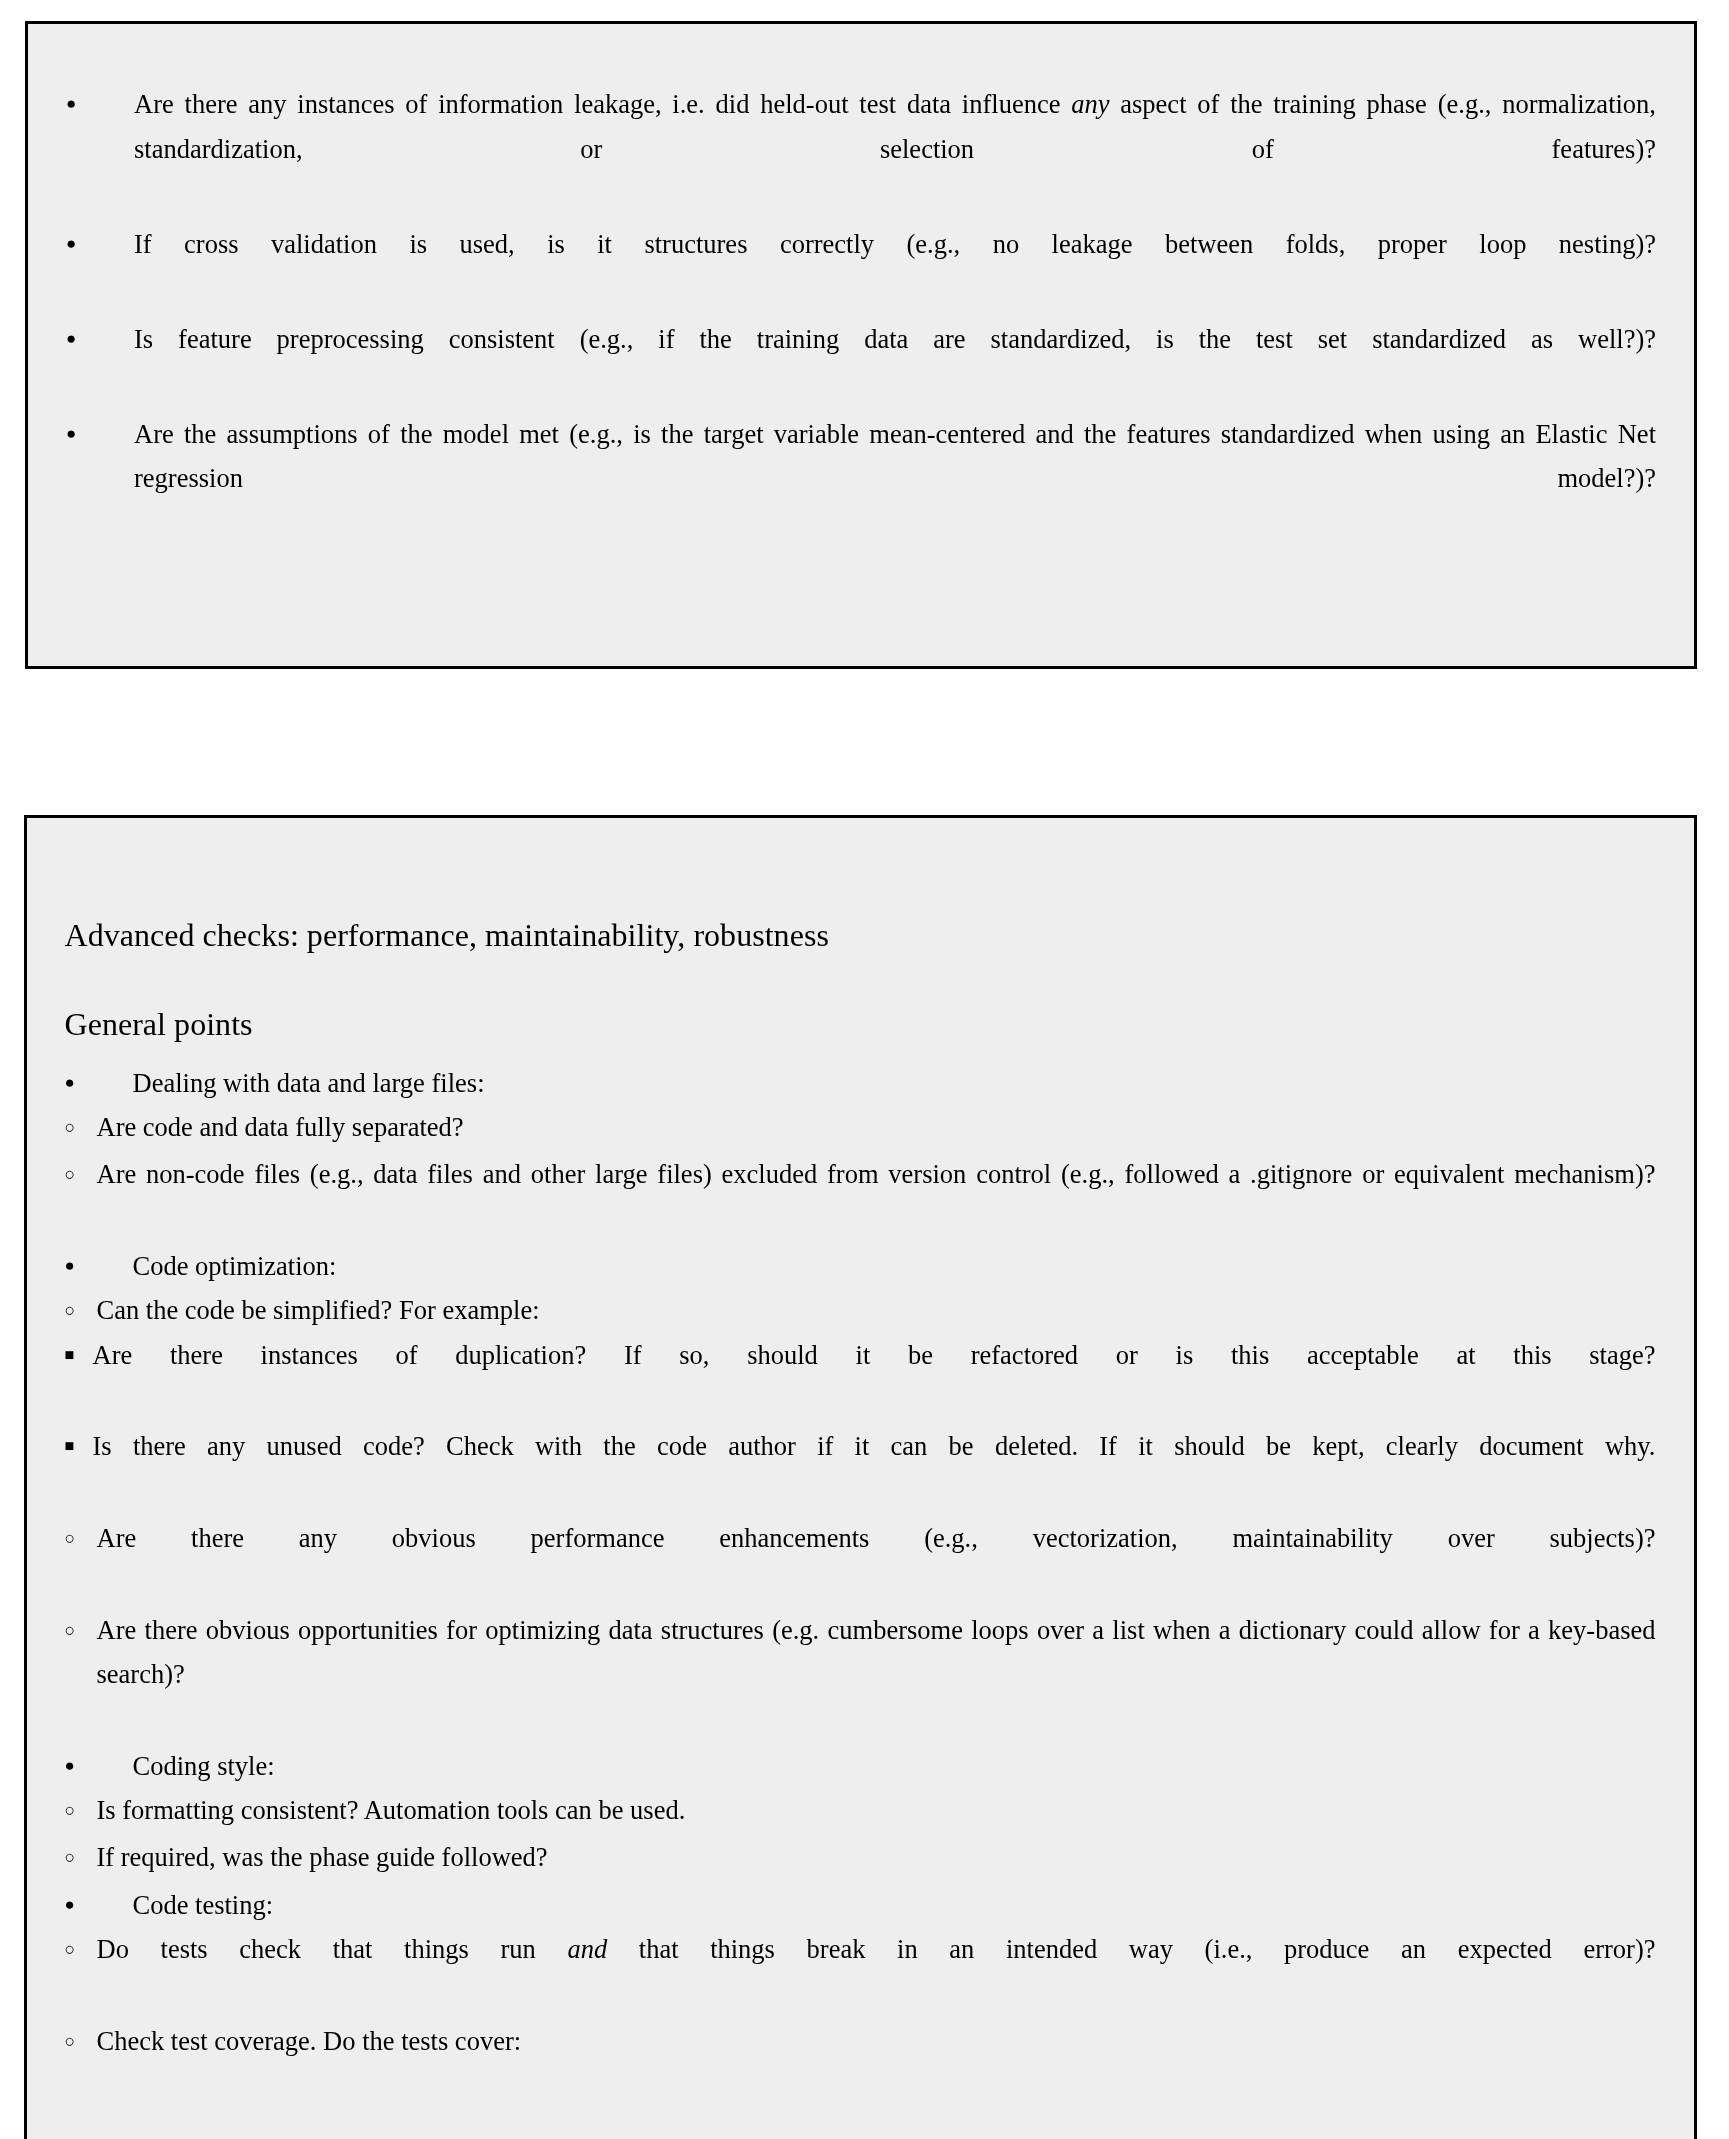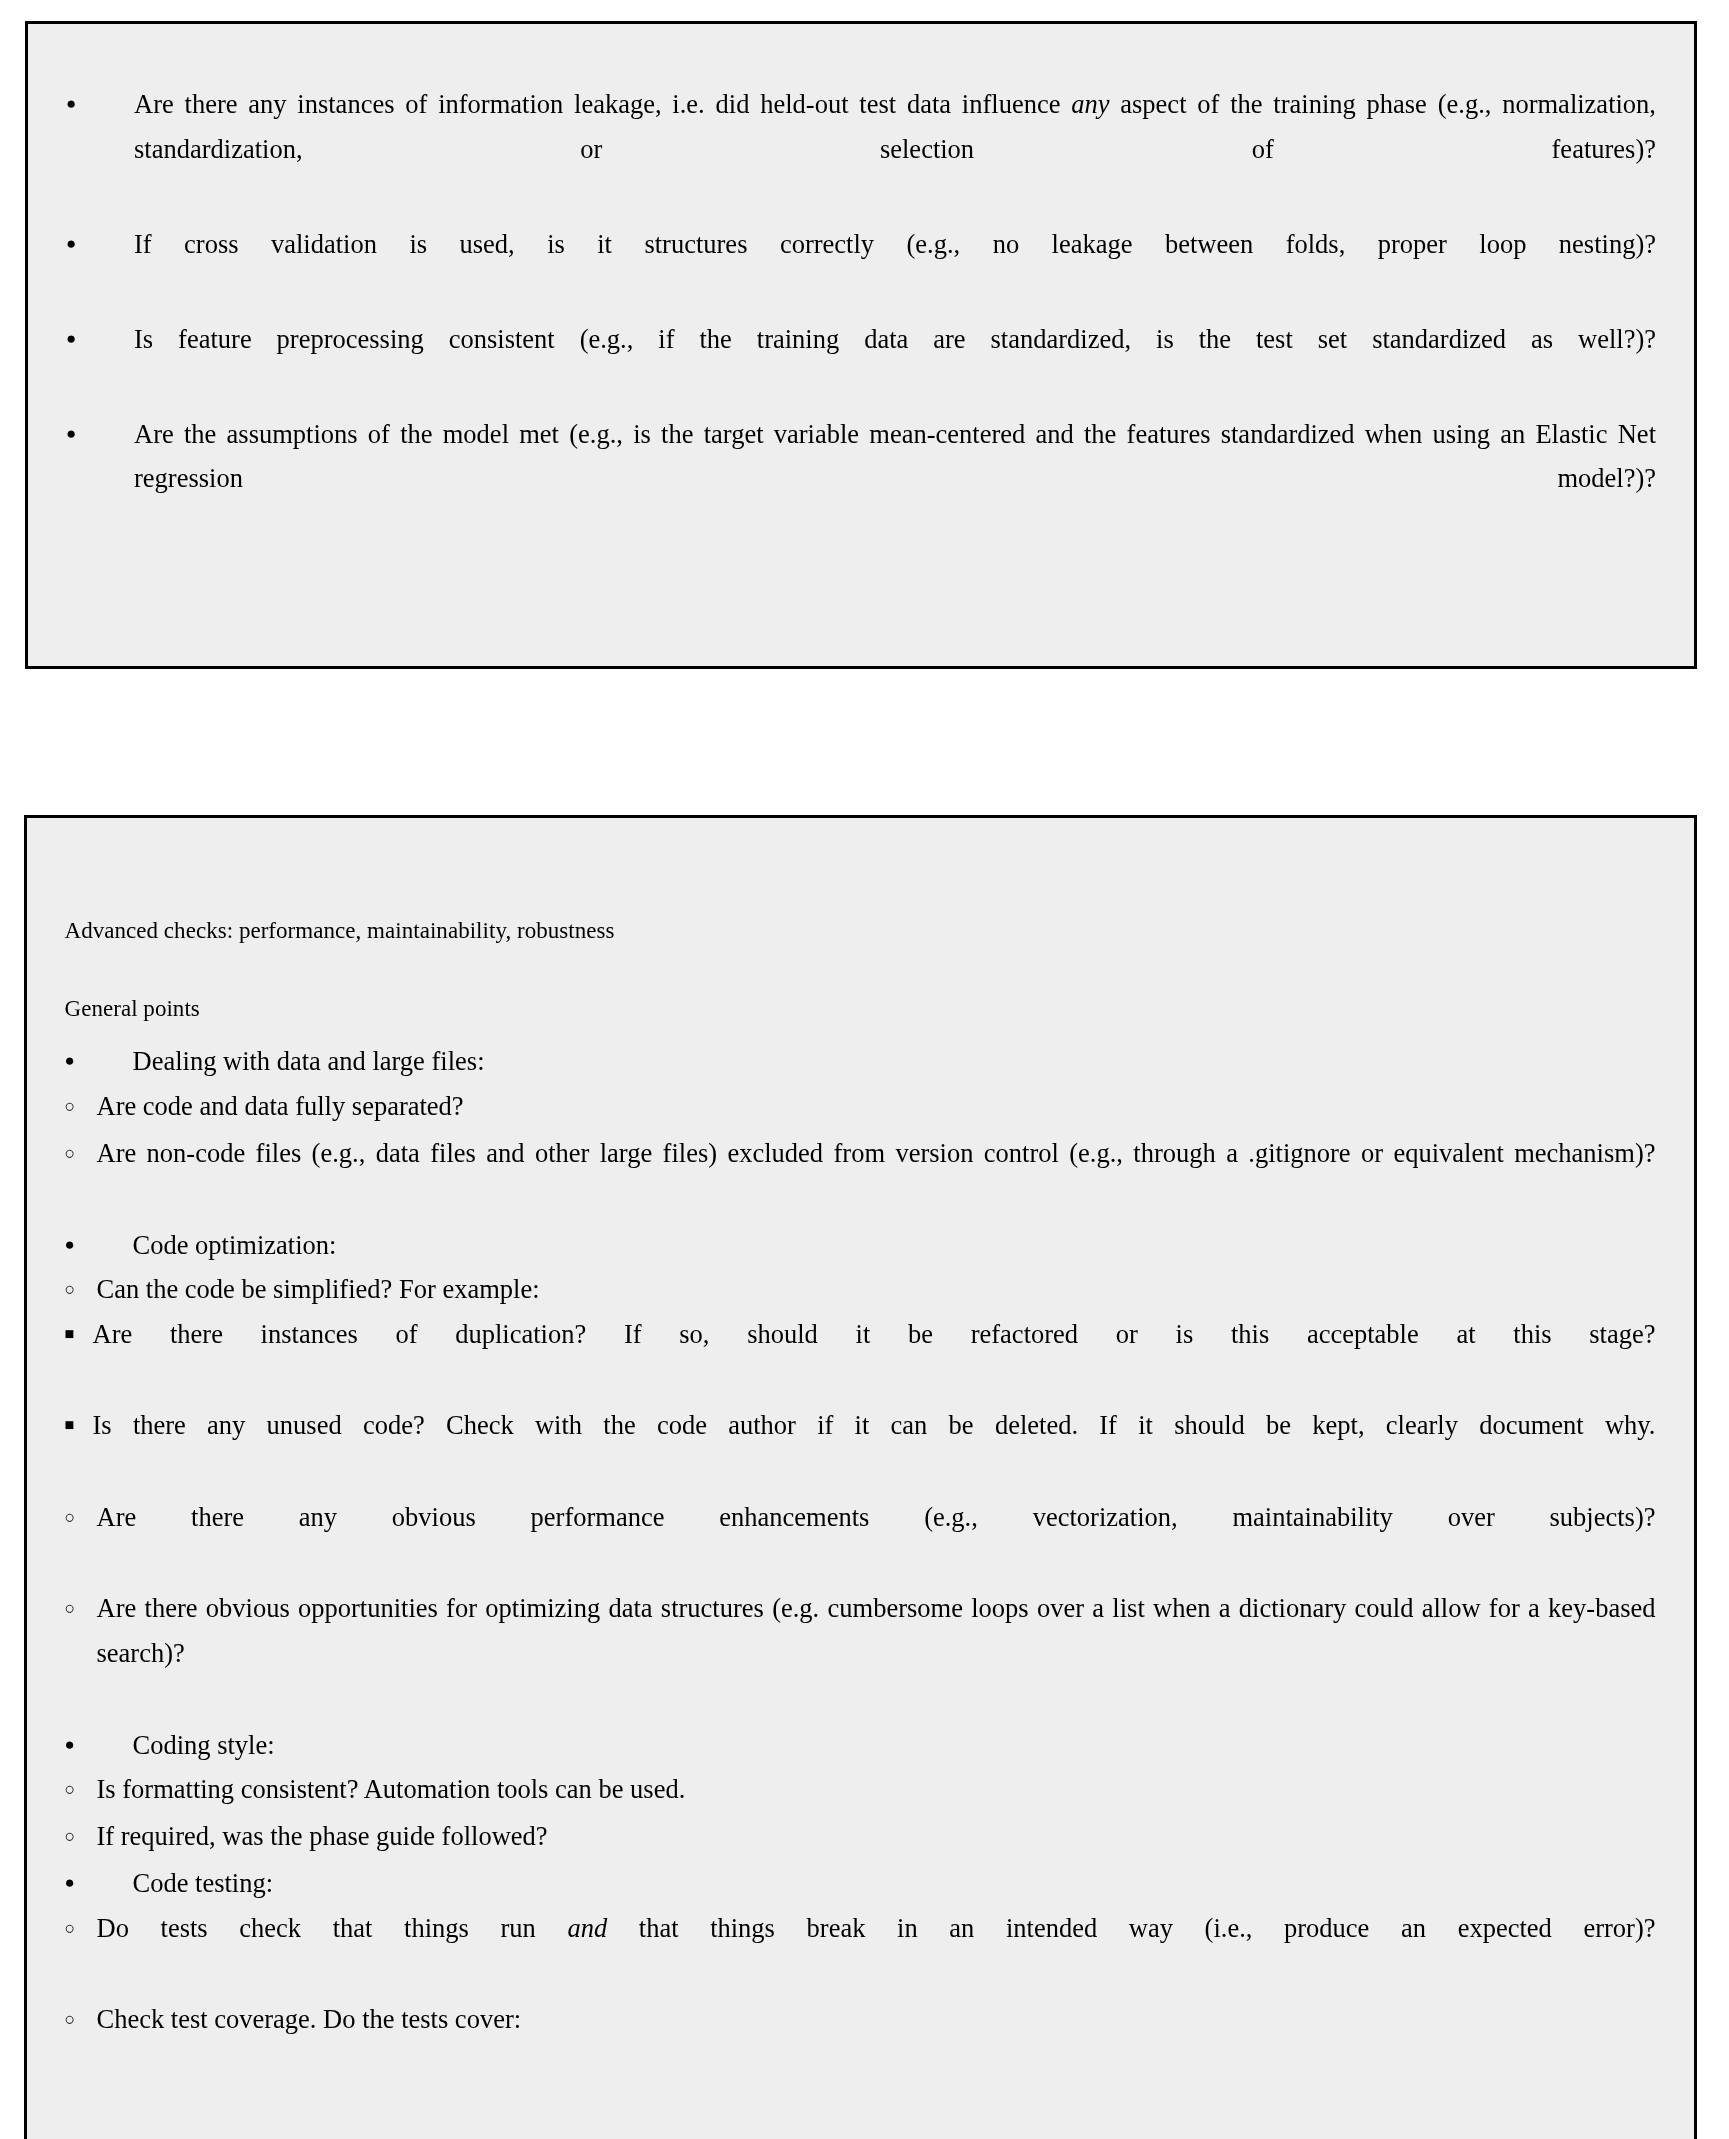--- a/index.html
+++ b/index.html
@@ -43,21 +43,21 @@
   #panel-advanced {
     left: 23.5px;
     top: 815px;
     width: 1673px;
     height: 1759px;
     padding: 99px 38px 17px 38px;
   }
 
   
   .para {
-    font-size: 23px;
+    font-size: 32px;
     line-height: 1.18;
     margin: 0 0 51px 0;
     letter-spacing: 0.04px;
   }
   .para:last-of-type { margin-bottom: 0; }
 
   
   ul.lvl {
     list-style: none;
     margin: 0;
@@ -191,21 +191,21 @@
         <ul class="lvl lvl-2">
           <li class="item">
             <span class="row">
               <span class="marker">○</span>
               <span class="txt left">Are code and data fully separated?</span>
             </span>
           </li>
           <li class="item">
             <span class="row">
               <span class="marker">○</span>
-              <span class="txt just">Are non-code files (e.g., data files and other large files) excluded from version control (e.g., through a .gitignore or equivalent mechanism)?</span>
+              <span class="txt just">Are non-code files (e.g., data files and other large files) excluded from version control (e.g., followed a .gitignore or equivalent mechanism)?</span>
             </span>
           </li>
         </ul>
       </li>
 
       <li class="item">
         <span class="row">
           <span class="marker">●</span>
           <span class="txt left">Code optimization:</span>
         </span>

